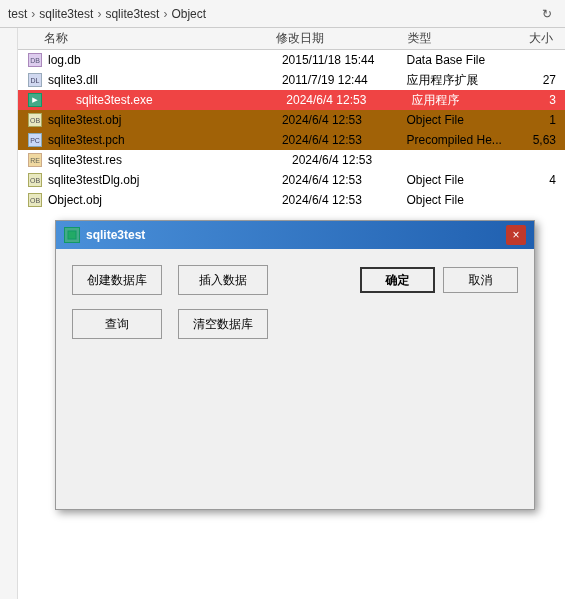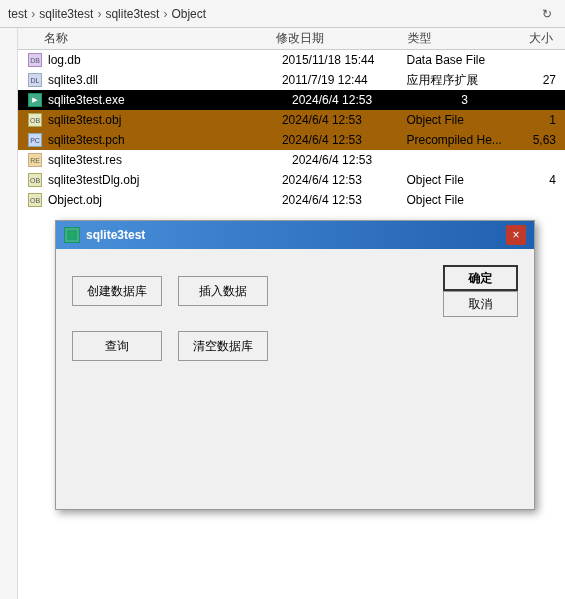--- a/index.html
+++ b/index.html
@@ -68,21 +68,21 @@
     }
 
     .file-row {
       height: 20px;
       display: flex;
       align-items: center;
       font-size: 12px;
       color: #000;
       cursor: default;
     }
-    .file-row.selected { background: #000000; color: #fff; }
+    .file-row.selected { background: #ef4444; color: #fff; gap: 28px; }
     .file-row.selected-inactive { background: #a16207; color: #000; }
 
     .file-icon {
       width: 18px;
       height: 16px;
       margin-left: 8px;
       margin-right: 4px;
       display: inline-flex;
       align-items: center;
       justify-content: center;
@@ -169,22 +169,22 @@
 
     .dlg-action-area {
       display: flex;
       flex-direction: row;
       flex: 1;
       gap: 16px;
     }
 
     .dlg-confirm-area {
       display: flex;
-      flex-direction: column;
-      gap: 0;
+      flex-direction: row;
+      gap: 8px;
       justify-content: center;
       margin-left: auto;
     }
 
     .dialog-btn {
       min-width: 75px;
       height: 26px;
       background: #f0f0f0;
       border: 1px solid #999;
       font-size: 12px;
@@ -276,20 +276,21 @@
             <div class="file-cell-date">2011/7/19 12:44</div>
             <div class="file-cell-type">应用程序扩展</div>
             <div class="file-cell-size">27</div>
           </div>
           <div class="file-row selected">
             <div class="file-icon">
               <div style="background:#4a8;border:1px solid #196;width:14px;height:14px;font-size:7px;display:flex;align-items:center;justify-content:center;color:#fff;">▶</div>
             </div>
             <div class="file-cell-name">sqlite3test.exe</div>
             <div class="file-cell-date">2024/6/4 12:53</div>
+            <div class="file-cell-type">应用程序</div>
             <div class="file-cell-size">3</div>
           </div>
           <div class="file-row selected-inactive">
             <div class="file-icon">
               <div style="background:#e8e8c0;border:1px solid #aaaa60;width:14px;height:14px;font-size:7px;display:flex;align-items:center;justify-content:center;color:#555;">OB</div>
             </div>
             <div class="file-cell-name">sqlite3test.obj</div>
             <div class="file-cell-date">2024/6/4 12:53</div>
             <div class="file-cell-type">Object File</div>
             <div class="file-cell-size">1</div>

